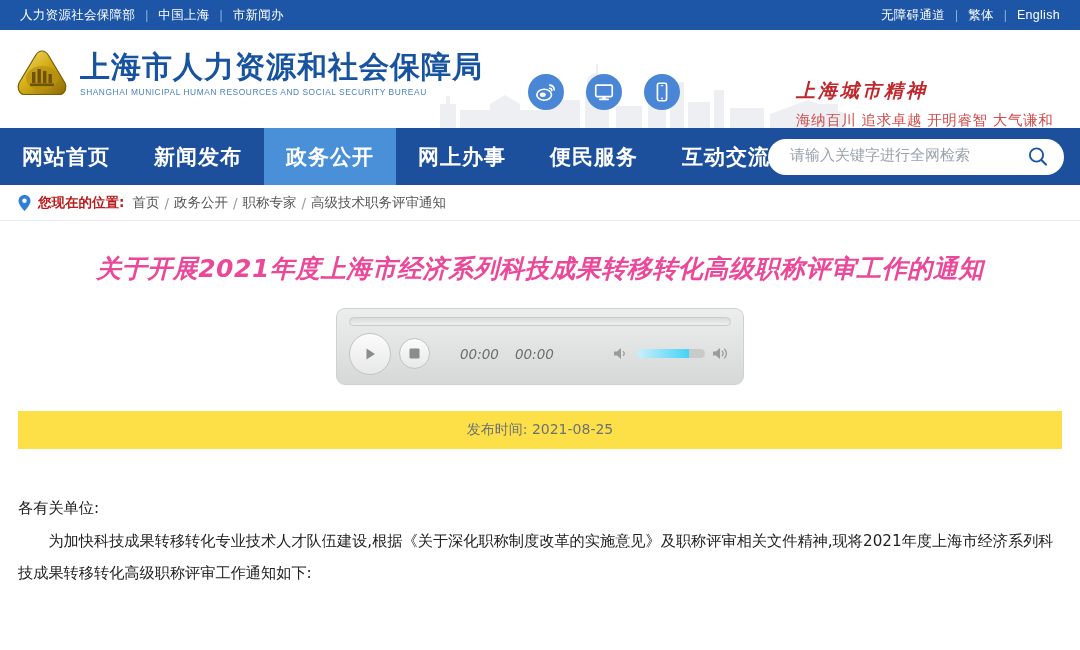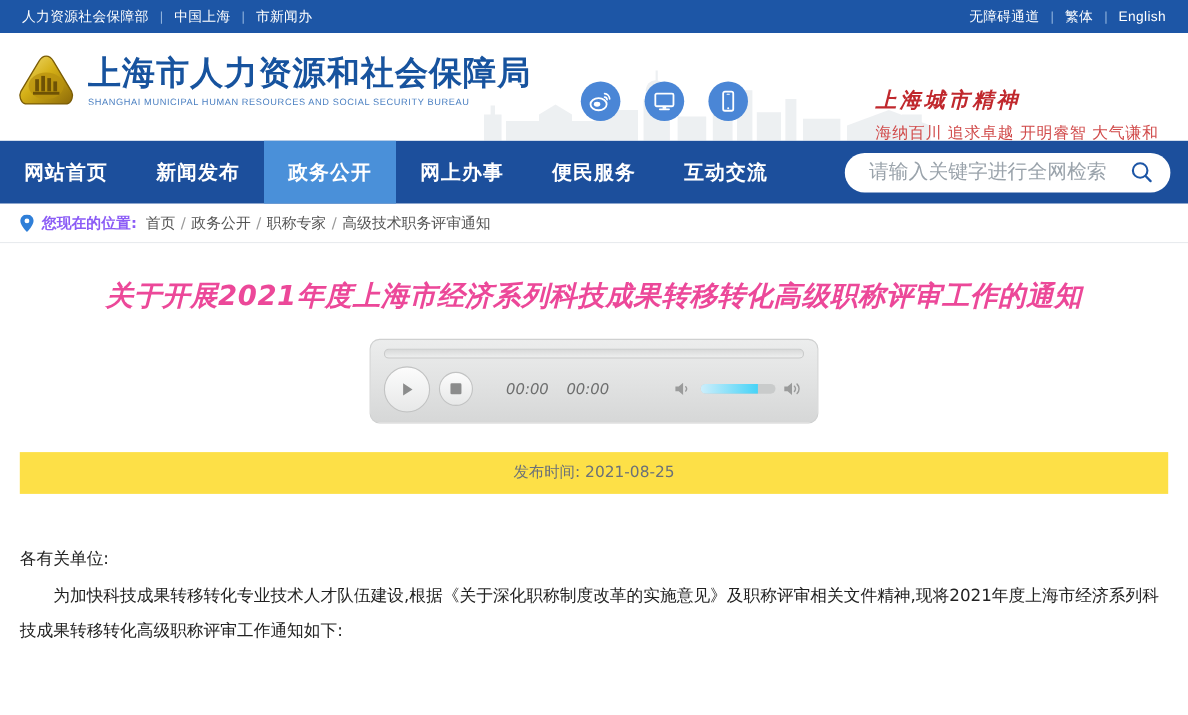--- a/index.html
+++ b/index.html
@@ -139,21 +139,21 @@
     display: flex;
     align-items: stretch;
     position: relative;
   }
   .nav-item {
     display: flex;
     align-items: center;
     justify-content: center;
     padding: 0 22px;
     color: #ffffff;
-    font-size: 18px;
+    font-size: 21px;
     font-weight: bold;
     letter-spacing: 1px;
     cursor: pointer;
     white-space: nowrap;
     font-family: "DejaVu Sans", "Liberation Sans", sans-serif;
   }
   .nav-item.active { background: #4a90d9; }
 
   .search-wrap {
     position: absolute;
@@ -166,41 +166,41 @@
     border-radius: 18px;
     display: flex;
     align-items: center;
     padding: 0 14px 0 20px;
     box-sizing: border-box;
   }
   .search-input {
     flex: 1;
     border: none;
     outline: none;
-    font-size: 18px;
+    font-size: 15px;
     color: #7f1d1d;
     background: transparent;
-    font-family: Liberation Sans, sans-serif;
+    font-family: Liberation Mono, monospace;
   }
   .search-input::placeholder { color: #9aa3ab; }
 
   
   .breadcrumb {
     height: 36px;
     display: flex;
     align-items: center;
     padding: 0 18px;
     font-size: 13.5px;
     color: #555;
     border-bottom: 1px solid #e8ebee;
     box-sizing: border-box;
     font-family: "DejaVu Sans", "Liberation Sans", sans-serif;
   }
   .pin-icon { margin-right: 7px; display: flex; }
-  .crumb-label { font-weight: bold; color: #8b5cf6; margin-right: 8px; }
+  .crumb-label { font-weight: bold; color: #b91c1c; margin-right: 8px; }
   .crumb-link { color: #555; text-decoration: none; }
   .crumb-slash { color: #999; margin: 0 5px; }
 
   
   .article { padding: 0 18px; }
   .article-title {
     text-align: center;
     font-size: 25px;
     font-weight: bold;
     color: #ec4899;

